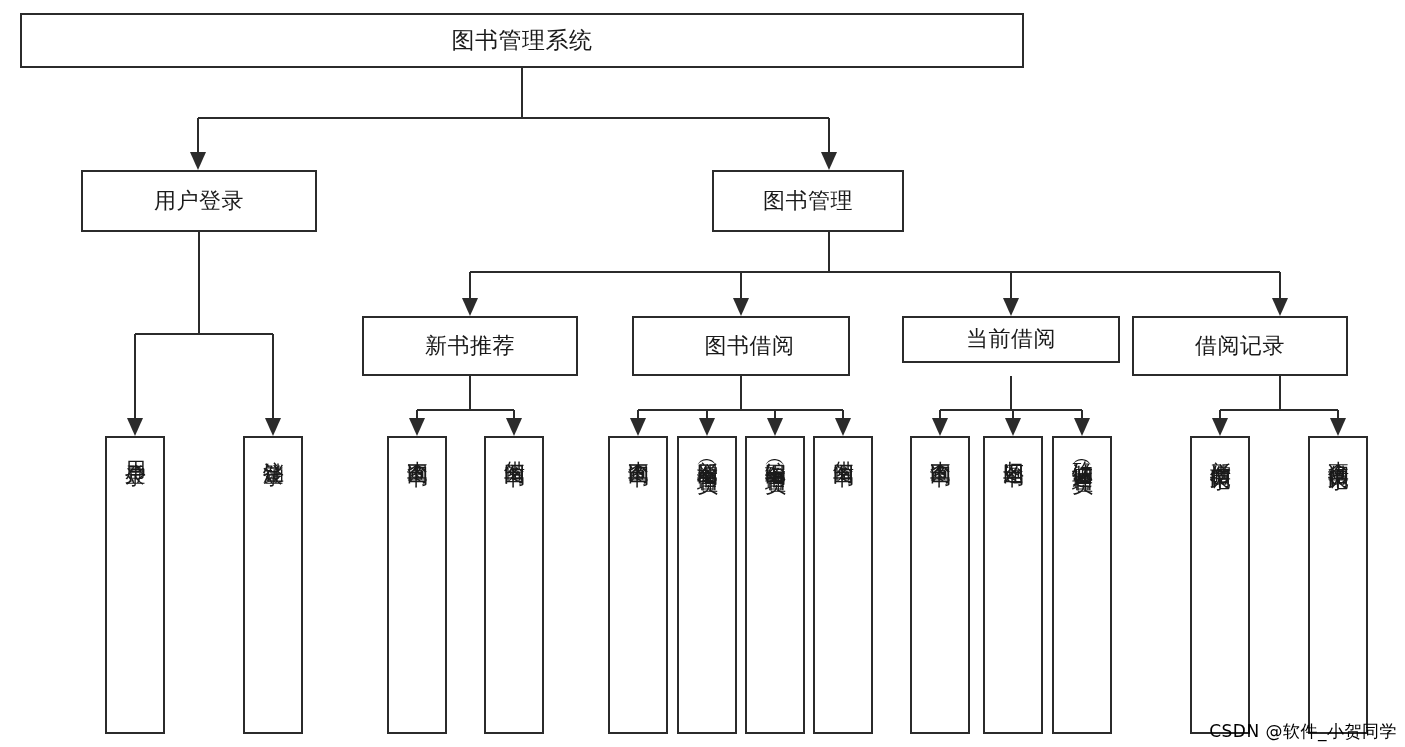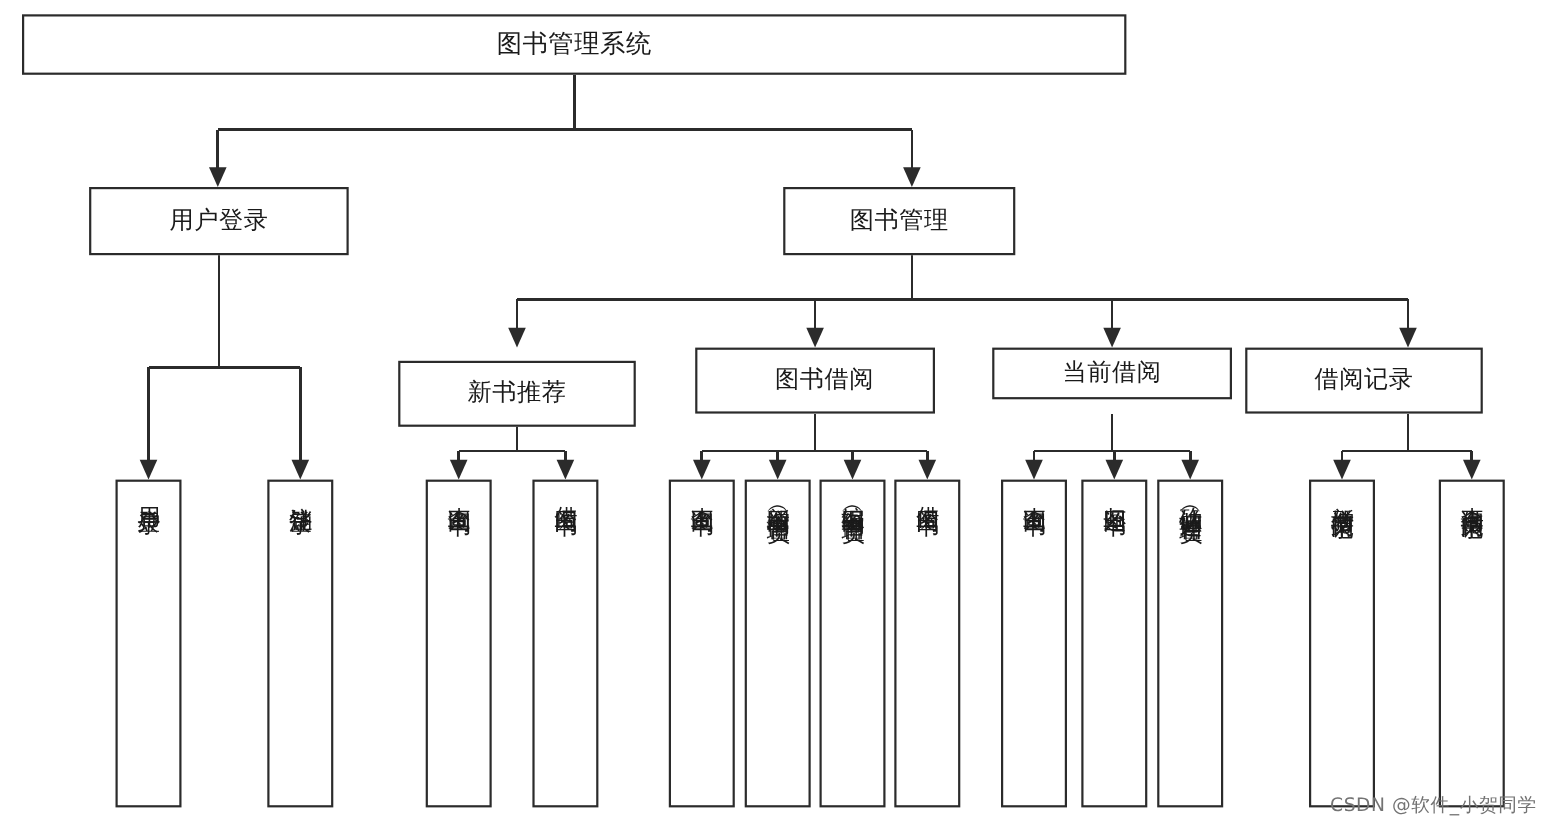--- a/index.html
+++ b/index.html
@@ -63,21 +63,21 @@
     top: 0;
     width: 1405px;
     height: 747px;
     pointer-events: none;
   }
   #watermark {
     position: absolute;
     right: 8px;
     bottom: 4px;
     font-size: 17px;
-    color: #737373;
+    color: #000000;
     letter-spacing: 0.5px;
     white-space: nowrap;
   }
 </style>
 </head>
 <body>
 
 <div id="diagram-root">
 
   <svg id="connectors" viewBox="0 0 1405 747" width="1405" height="747" xmlns="http://www.w3.org/2000/svg">
@@ -136,26 +136,26 @@
     </svg>
 
   <div class="node root horiz" id="node-root" style="left: 20px; top: 13px; width: 1004px; height: 55px;">
     <span class="node-label">图书管理系统</span>
   </div>
 
   <div id="nodes-l2">
       <div class="node horiz" id="node-user-login" style="left: 81px; top: 170px; width: 236px; height: 62px;">
         <span class="node-label">用户登录</span>
       </div>
-      <div class="node horiz" id="node-book-manage" style="left: 712px; top: 170px; width: 211px; height: 62px;">
+      <div class="node horiz" id="node-book-manage" style="left: 712px; top: 170px; width: 192px; height: 62px;">
         <span class="node-label">图书管理</span>
       </div>
     </div>
   <div id="nodes-l3">
-      <div class="node horiz" id="node-new-book-recommend" style="left: 362px; top: 328px; width: 216px; height: 60px;">
+      <div class="node horiz" id="node-new-book-recommend" style="left: 362px; top: 316px; width: 216px; height: 60px;">
         <span class="node-label">新书推荐</span>
       </div>
       <div class="node horiz" id="node-book-borrow" style="left: 632px; top: 316px; width: 218px; height: 60px; padding-left: 17px;">
         <span class="node-label">图书借阅</span>
       </div>
       <div class="node horiz" id="node-current-borrow" style="left: 902px; top: 316px; width: 218px; height: 47px;">
         <span class="node-label">当前借阅</span>
       </div>
       <div class="node horiz" id="node-borrow-record" style="left: 1132px; top: 316px; width: 216px; height: 60px;">
         <span class="node-label">借阅记录</span>

